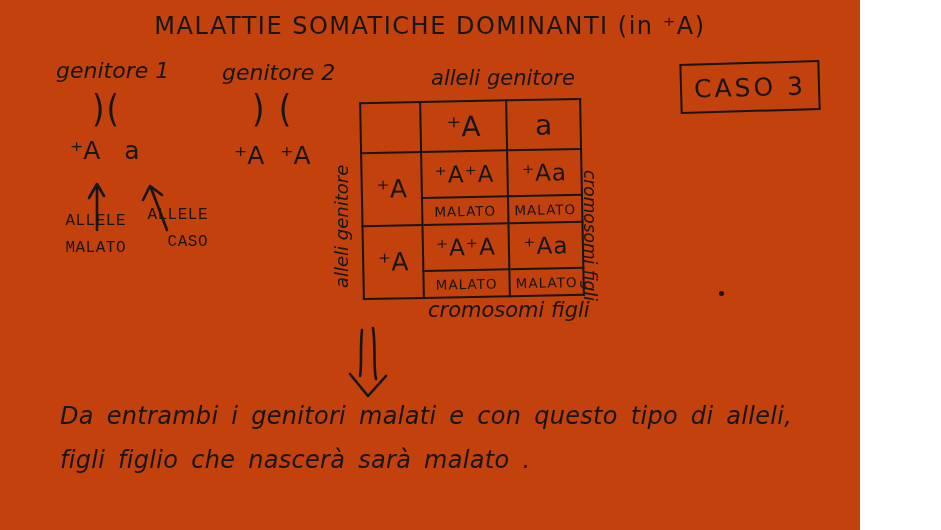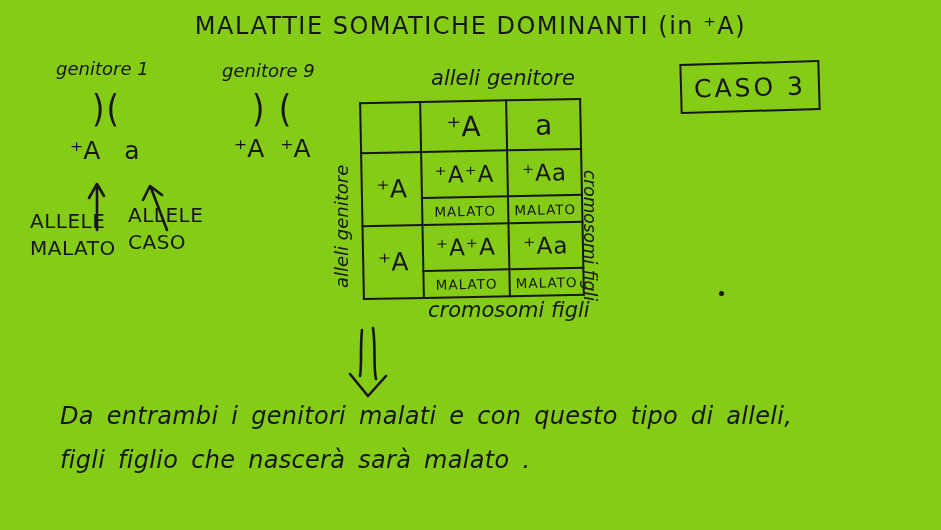--- a/index.html
+++ b/index.html
@@ -1,36 +1,36 @@
 <!DOCTYPE html>
 <html><head>
 <meta charset="utf-8">
 <style>
   html,body{margin:0;padding:0;background:#fff;}
   .canvas{
-    position:relative;width:941px;height:530px;background:#84cc16;
+    position:relative;width:860px;height:530px;background:#c2410c;
     font-family:"DejaVu Sans",sans-serif;color:#161616;overflow:hidden;
   }
   .abs{position:absolute;}
   .hw{font-style:italic;}               
   .caps{font-style:normal;}             
 
   .title{
     left:0;right:0;top:12px;text-align:center;
     font-size:24px;letter-spacing:1.5px;font-weight:500;
   }
 
   
   .parent{font-size:22px;}
   .p1{left:30px;top:58px;width:200px;height:230px;}
   .p2{left:222px;top:60px;width:150px;height:130px;}
-  .p-label{position:absolute;font-size:18px;text-align:center;}
+  .p-label{position:absolute;font-size:22px;text-align:center;}
   .p-chrom{position:absolute;font-size:32px;letter-spacing:2px;font-style:normal;transform:scaleY(1.15);}
   .p-alleles{position:absolute;font-size:25px;font-weight:500;}
-  .ann{position:absolute;text-align:left;font-size:20px;line-height:27px;letter-spacing:.5px;}
+  .ann{position:absolute;text-align:right;font-size:16px;line-height:27px;letter-spacing:.5px;font-family:Liberation Mono, monospace;}
 
   
   .caso{
     left:680px;top:62px;width:136px;height:46px;
     border:2.5px solid #161616;transform:rotate(-1.6deg);
     display:flex;align-items:center;justify-content:center;
     font-size:25px;letter-spacing:3px;
   }
 
   
@@ -89,23 +89,23 @@
       <div>ALLELE</div>
       <div>MALATO</div>
     </div>
     <div class="ann caps" style="left:98px;top:144px;width:80px;">
       <div>ALLELE</div>
       <div>CASO</div>
     </div>
   </div>
 
   <div class="abs parent p2">
-    <div class="p-label hw" style="left:0;top:0;">genitore 9</div>
+    <div class="p-label hw" style="left:0;top:0;">genitore 2</div>
     <div class="p-chrom" style="left:30px;top:30px;">) (</div>
-    <div class="p-alleles" style="left:12px;top:74px;word-spacing:8px;">⁺A ⁺A</div>
+    <div class="p-alleles" style="left:12px;top:81px;word-spacing:8px;">⁺A ⁺A</div>
   </div>
 
   <div class="abs caso caps">
     <span>CASO 3</span>
   </div>
 
   <div class="abs top-label hw">alleli genitore</div>
   <div class="abs left-label hw">alleli genitore</div>
   <div class="abs right-label hw">cromosomi figli</div>
   <div class="abs bottom-label hw">cromosomi figli</div>

